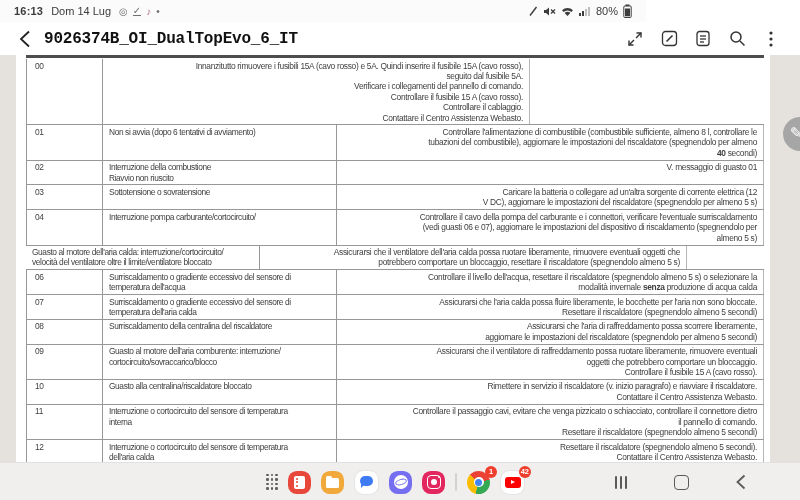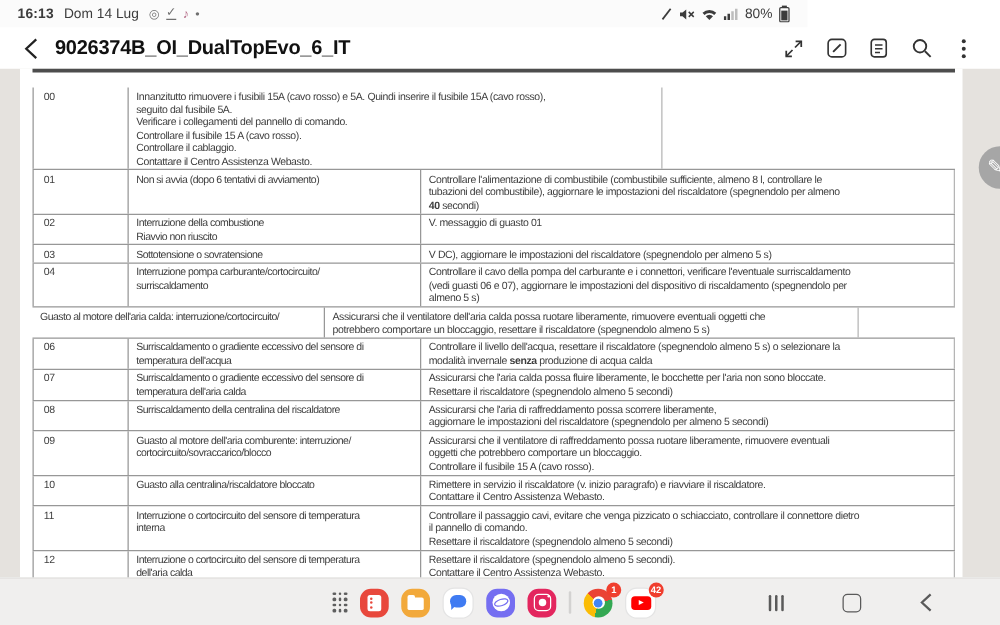--- a/index.html
+++ b/index.html
@@ -12,39 +12,39 @@
   .sb-left{display:flex;align-items:center;gap:8px;color:#3c3c3c;font-size:11px;}
   .sb-time{font-weight:bold;letter-spacing:.2px;}
   .sb-noteicons{display:flex;align-items:center;gap:5px;color:#6f6f6f;font-size:10px;}
   .sb-check{border-bottom:1px solid #6f6f6f;line-height:9px;}
   .tiktok{color:#b46a86;}
   .sb-right{display:flex;align-items:center;gap:5px;color:#3c3c3c;font-size:11px;}
   .sb-right svg{display:block;}
 
   
   .appbar{position:absolute;top:22px;left:0;width:800px;height:33px;background:#ffffff;
-          display:flex;align-items:center;padding:0 12px;box-sizing:border-box;}
+          display:flex;align-items:center;padding:0 12px;box-sizing:border-box;font-family:Liberation Mono, monospace;}
   .back-btn{width:26px;height:26px;display:flex;align-items:center;justify-content:center;cursor:pointer;}
   .doc-title{font-size:16px;font-weight:bold;color:#111;margin-left:6px;letter-spacing:-0.2px;
              white-space:nowrap;overflow:hidden;flex:1;}
   .appbar-actions{display:flex;align-items:center;gap:0;}
   .ab-icon{width:34px;height:28px;display:flex;align-items:center;justify-content:center;cursor:pointer;}
   .ab-icon svg{display:block;}
 
   
   .content{position:absolute;top:55px;left:0;width:800px;height:407px;background:#e5e2de;}
   .page{position:absolute;top:0;left:16px;width:754px;height:407px;background:#ffffff;}
   .toprule{position:absolute;top:0;left:10px;width:738px;height:3px;background:#4d4d4d;}
-  .etable{position:absolute;top:15px;left:10px;width:738px;color:#3e3e3e;
+  .etable{position:absolute;top:4px;left:10px;width:738px;color:#3e3e3e;
           font-size:8.4px;line-height:10.4px;letter-spacing:-0.3px;}
   .trow{display:flex;border-bottom:1px solid #979797;}
   .tcell{box-sizing:border-box;padding:1.5px 6px;overflow:hidden;}
   .tcell.code{width:77px;border-left:1px solid #979797;border-right:1px solid #979797;padding-left:8px;}
   .tcell.desc{width:234px;border-right:1px solid #979797;letter-spacing:-0.4px;}
-  .tcell.remedy{width:427px;border-right:1px solid #b5b5b5;}
+  .tcell.remedy{width:427px;border-right:1px solid #b5b5b5;text-align:right;}
   .tline{white-space:nowrap;}
   .tline b{font-weight:bold;}
 
   
   .fab{position:absolute;top:62px;right:-17px;width:34px;height:34px;border-radius:50%;
        background:#a6a6a6;display:flex;align-items:center;justify-content:center;cursor:pointer;}
   .fab span{color:#ffffff;font-size:15px;font-family:"DejaVu Sans",sans-serif;transform:translate(-4px,-1px);}
 
   
   .taskbar{position:absolute;top:462px;left:0;width:800px;height:38px;background:#f0efee;border-top:1px solid #e2e1e0;}
@@ -217,40 +217,41 @@
             </div>
           </div>
           <div class="trow">
             <div class="tcell code">
               <div class="tline"><span>03</span></div>
             </div>
             <div class="tcell desc">
               <div class="tline"><span>Sottotensione o sovratensione</span></div>
             </div>
             <div class="tcell remedy">
+              <div class="tline"><span>Caricare la batteria o collegare ad un'altra sorgente di corrente elettrica (12</span></div>
               <div class="tline"><span>V DC), aggiornare le impostazioni del riscaldatore (spegnendolo per almeno 5 s)</span></div>
             </div>
           </div>
           <div class="trow">
             <div class="tcell code">
               <div class="tline"><span>04</span></div>
             </div>
             <div class="tcell desc">
               <div class="tline"><span>Interruzione pompa carburante/cortocircuito/</span></div>
-              <div class="tline"><span>surriscaldamento</span></div>
             </div>
             <div class="tcell remedy">
               <div class="tline"><span>Controllare il cavo della pompa del carburante e i connettori, verificare l'eventuale surriscaldamento</span></div>
               <div class="tline"><span>(vedi guasti 06 e 07), aggiornare le impostazioni del dispositivo di riscaldamento (spegnendolo per</span></div>
               <div class="tline"><span>almeno 5 s)</span></div>
             </div>
           </div>
           <div class="trow">
             <div class="tcell desc">
               <div class="tline"><span>Guasto al motore dell'aria calda: interruzione/cortocircuito/</span></div>
+              <div class="tline"><span>velocità del ventilatore oltre il limite/ventilatore bloccato</span></div>
             </div>
             <div class="tcell remedy">
               <div class="tline"><span>Assicurarsi che il ventilatore dell'aria calda possa ruotare liberamente, rimuovere eventuali oggetti che</span></div>
               <div class="tline"><span>potrebbero comportare un bloccaggio, resettare il riscaldatore (spegnendolo almeno 5 s)</span></div>
             </div>
           </div>
           <div class="trow">
             <div class="tcell code">
               <div class="tline"><span>06</span></div>
             </div>

